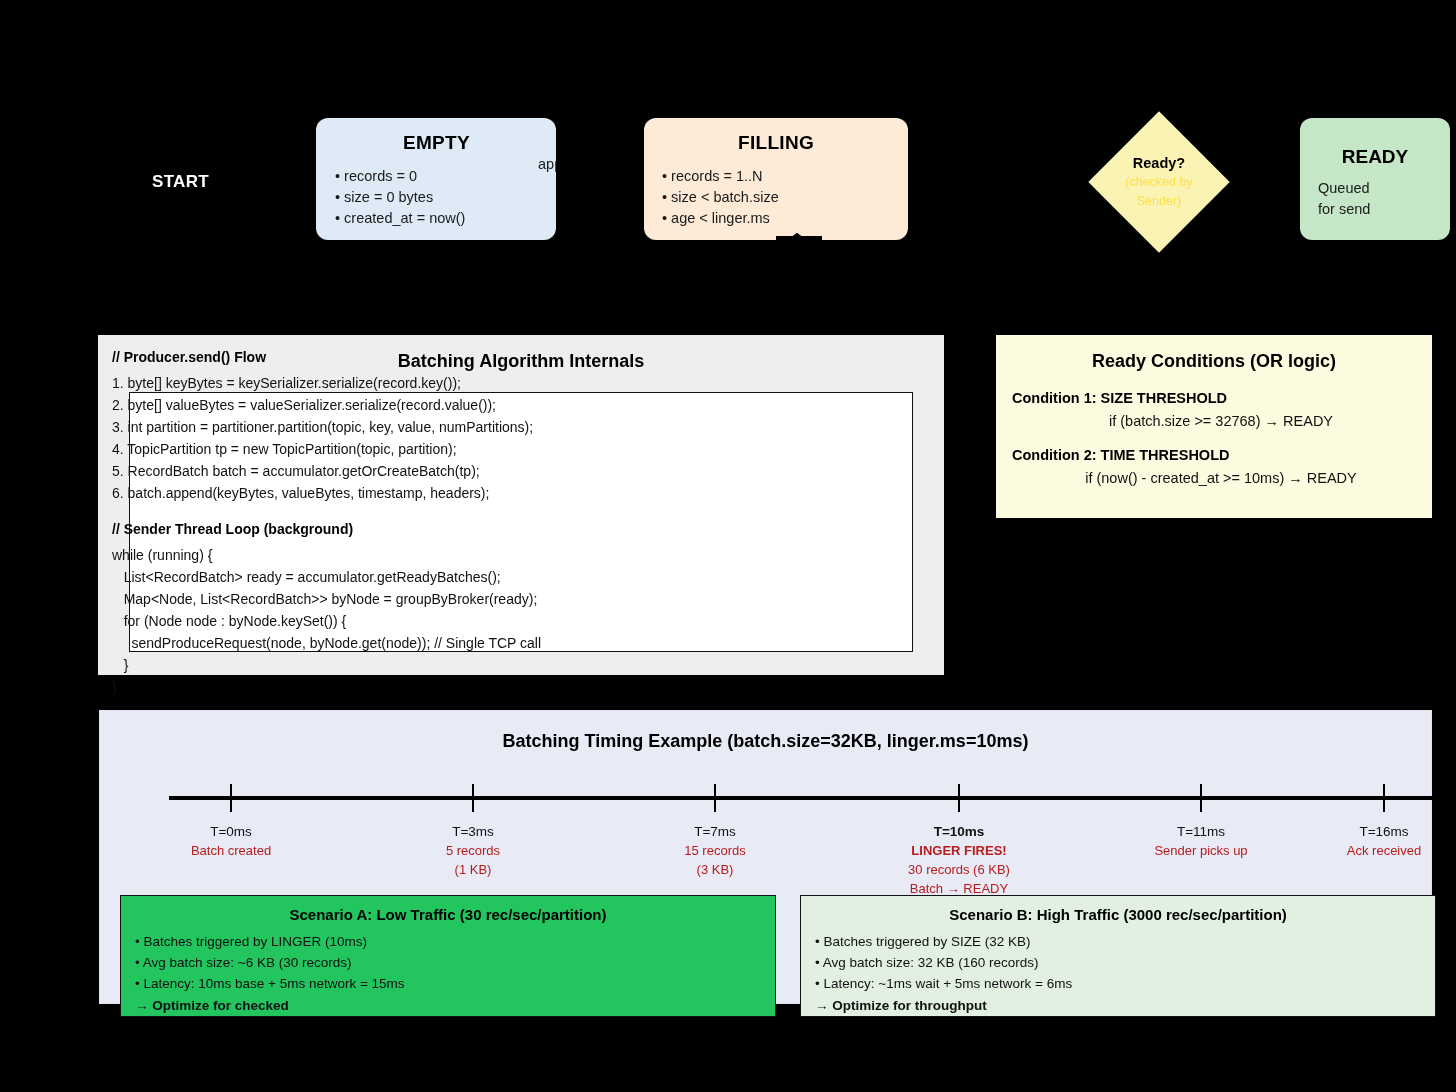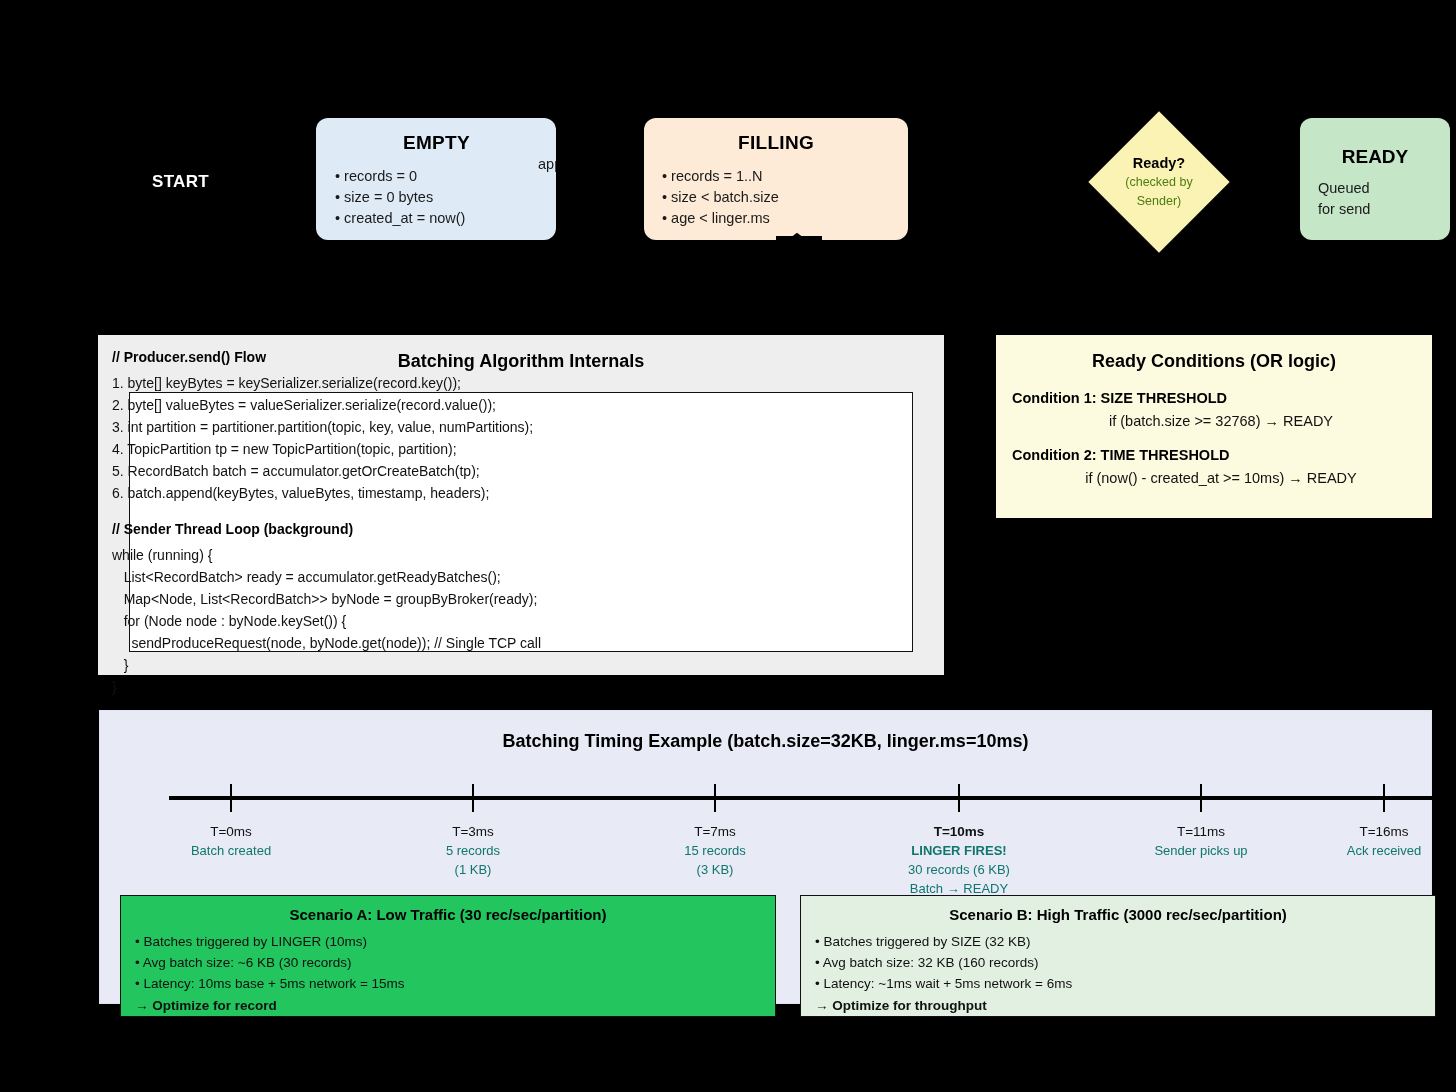--- a/index.html
+++ b/index.html
@@ -62,21 +62,21 @@
   #diamond-shape {
     position: absolute; left: 12px; top: 12px; width: 100px; height: 100px;
     background: #faf3b4; transform: rotate(45deg);
   }
   #diamond-text {
     position: absolute; left: 0; top: 0; width: 124px; height: 124px;
     display: flex; flex-direction: column; align-items: center; justify-content: center;
     text-align: center;
   }
   #diamond-text .d-title { font-size: 14.5px; font-weight: bold; color: #000; }
-  #diamond-text .d-sub { font-size: 12.5px; color: #4d7c0f; line-height: 16px; margin-top: 3px; }
+  #diamond-text .d-sub { font-size: 12.5px; color: #fde047; line-height: 16px; margin-top: 3px; }
 
   #box-ready {
     position: absolute; left: 1300px; top: 118px; width: 150px; height: 122px;
     background: #c6e6c8; border-radius: 12px; padding: 28px 18px;
   }
   #box-ready .state-title { text-align: center; font-size: 19px; font-weight: bold; margin-bottom: 10px; }
   #box-ready .r-line { font-size: 14.5px; line-height: 21px; color: #1a1a1a; }
 
   
   #panel-algo {
@@ -141,21 +141,21 @@
     border-top: 10px solid transparent;
     border-bottom: 10px solid transparent;
     border-left: 24px solid #000;
   }
   .tick { position: absolute; top: 18px; width: 2.2px; height: 28px; background: #000; }
   .tick-label {
     position: absolute; top: 56px; transform: translateX(-50%);
     text-align: center; white-space: nowrap;
   }
   .tick-label .t-main { font-size: 13.5px; color: #111; line-height: 19px; }
-  .tick-label .t-sub  { font-size: 13px;  color: #0f766e; line-height: 19px; }
+  .tick-label .t-sub  { font-size: 13px;  color: #b91c1c; line-height: 19px; }
   .tick-label.bold .t-main { font-weight: bold; }
   .tick-label.bold .t-sub.b { font-weight: bold; }
 
   
   .scenario {
     position: absolute; border: 1.4px solid #111; padding: 10px 14px 8px 14px;
   }
   #scen-a { left: 120px; top: 895px; width: 656px; height: 122px; background: #22c55e; }
   #scen-b { left: 800px; top: 895px; width: 636px; height: 122px; background: #e2f0e2; }
   .scenario .s-title {
@@ -285,21 +285,21 @@
         </div>
       </div>
 
   </div>
 
   <div class="scenario" id="scen-a">
     <div class="s-title">Scenario A: Low Traffic (30 rec/sec/partition)</div>
     <div class="s-line">• Batches triggered by LINGER (10ms)</div>
     <div class="s-line">• Avg batch size: ~6 KB (30 records)</div>
     <div class="s-line">• Latency: 10ms base + 5ms network = 15ms</div>
-    <div class="s-line arrow">→ Optimize for record</div>
+    <div class="s-line arrow">→ Optimize for checked</div>
   </div>
 
   <div class="scenario" id="scen-b">
     <div class="s-title">Scenario B: High Traffic (3000 rec/sec/partition)</div>
     <div class="s-line">• Batches triggered by SIZE (32 KB)</div>
     <div class="s-line">• Avg batch size: 32 KB (160 records)</div>
     <div class="s-line">• Latency: ~1ms wait + 5ms network = 6ms</div>
     <div class="s-line arrow">→ Optimize for throughput</div>
   </div>
 

